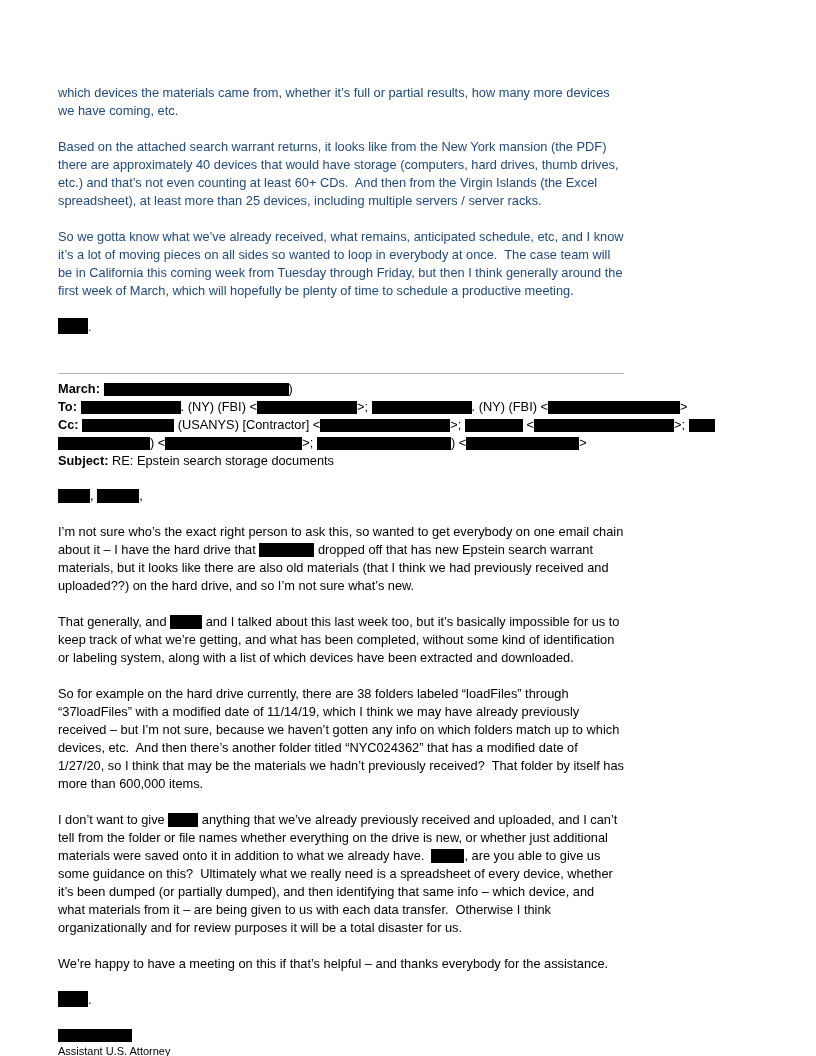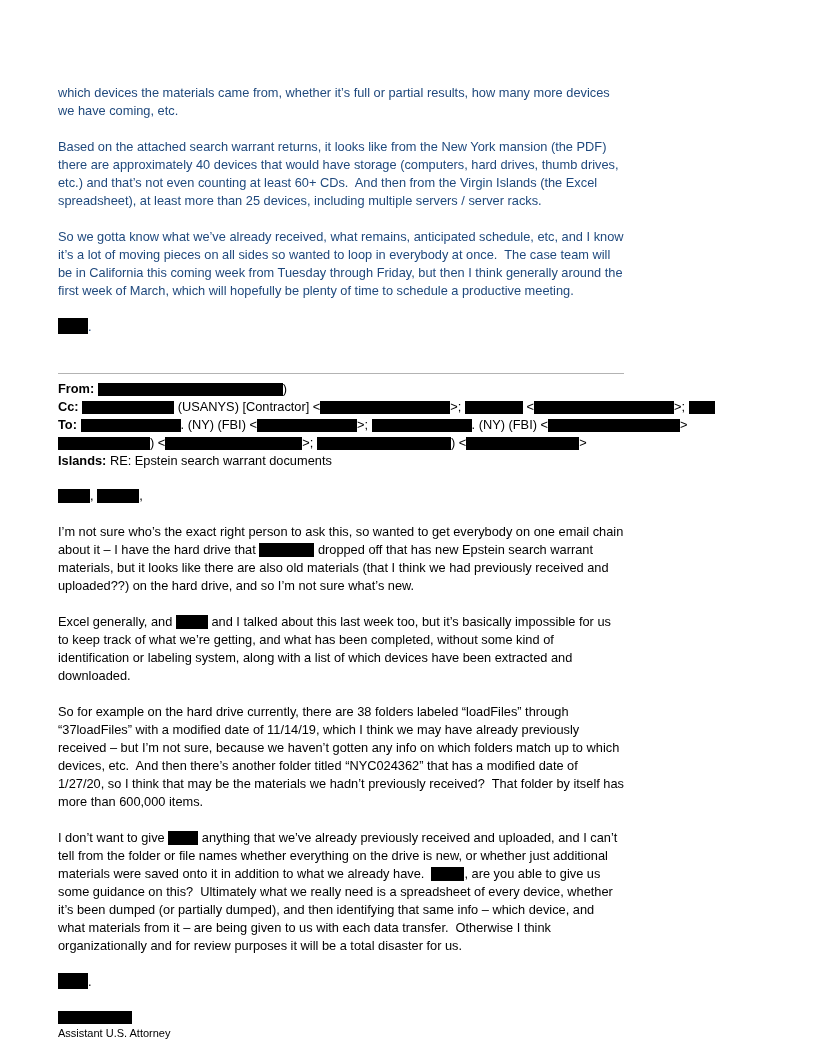--- a/index.html
+++ b/index.html
@@ -47,49 +47,50 @@
 <div class="page">
 
   <p class="para blue">which devices the materials came from, whether it’s full or partial results, how many more devices we have coming, etc.</p>
   <p class="para blue">Based on the attached search warrant returns, it looks like from the New York mansion (the PDF) there are approximately 40 devices that would have storage (computers, hard drives, thumb drives, etc.) and that’s not even counting at least 60+ CDs.&nbsp; And then from the Virgin Islands (the Excel spreadsheet), at least more than 25 devices, including multiple servers / server racks.</p>
   <p class="para blue">So we gotta know what we’ve already received, what remains, anticipated schedule, etc, and I know it’s a lot of moving pieces on all sides so wanted to loop in everybody at once.&nbsp; The case team will be in California this coming week from Tuesday through Friday, but then I think generally around the first week of March, which will hopefully be plenty of time to schedule a productive meeting.</p>
   <div class="line blue"><span class="redact sig" style="width:30px"></span><span>.</span></div>
 
   <div class="divider"></div>
 
   <div class="hline">
-    <span class="hlabel">From:</span>
+    <span class="hlabel">March:</span>
     <span class="redact hdr" style="width:185px"></span><span>)</span>
+  </div>
+  <div class="hline">
+    <span class="hlabel">To:</span>
+    <span class="redact hdr" style="width:100px"></span><span>. (NY) (FBI) &lt;</span><span class="redact hdr" style="width:100px"></span><span>&gt;; </span><span class="redact hdr" style="width:100px"></span><span>. (NY) (FBI) &lt;</span><span class="redact hdr" style="width:132px"></span><span>&gt;</span>
   </div>
   <div class="hline">
     <span class="hlabel">Cc:</span>
     <span class="redact hdr" style="width:92px"></span><span> (USANYS) [Contractor] &lt;</span><span class="redact hdr" style="width:130px"></span><span>&gt;; </span><span class="redact hdr" style="width:58px"></span><span> &lt;</span><span class="redact hdr" style="width:140px"></span><span>&gt;; </span><span class="redact hdr" style="width:26px"></span>
   </div>
   <div class="hline">
-    <span class="hlabel">To:</span>
-    <span class="redact hdr" style="width:100px"></span><span>. (NY) (FBI) &lt;</span><span class="redact hdr" style="width:100px"></span><span>&gt;; </span><span class="redact hdr" style="width:100px"></span><span>. (NY) (FBI) &lt;</span><span class="redact hdr" style="width:132px"></span><span>&gt;</span>
-  </div>
-  <div class="hline">
     <span class="redact hdr" style="width:92px"></span><span>) &lt;</span><span class="redact hdr" style="width:137px"></span><span>&gt;; </span><span class="redact hdr" style="width:134px"></span><span>) &lt;</span><span class="redact hdr" style="width:113px"></span><span>&gt;</span>
   </div>
   <div class="hline">
-    <span class="hlabel">Islands:</span>
-    <span>RE: Epstein search warrant documents</span>
+    <span class="hlabel">Subject:</span>
+    <span>RE: Epstein search storage documents</span>
   </div>
 
   <div class="greeting"><span class="redact" style="width:32px"></span><span>,</span> <span class="redact" style="width:42px"></span><span>,</span></div>
 
   <p class="para"><span>I’m not sure who’s the exact right person to ask this, so wanted to get everybody on one email chain about it – I have the hard drive that </span><span class="redact" style="width:55px"></span><span> dropped off that has new Epstein search warrant materials, but it looks like there are also old materials (that I think we had previously received and uploaded??) on the hard drive, and so I’m not sure what’s new.</span></p>
 
-  <p class="para"><span>Excel generally, and </span><span class="redact" style="width:32px"></span><span> and I talked about this last week too, but it’s basically impossible for us to keep track of what we’re getting, and what has been completed, without some kind of identification or labeling system, along with a list of which devices have been extracted and downloaded.</span></p>
+  <p class="para"><span>That generally, and </span><span class="redact" style="width:32px"></span><span> and I talked about this last week too, but it’s basically impossible for us to keep track of what we’re getting, and what has been completed, without some kind of identification or labeling system, along with a list of which devices have been extracted and downloaded.</span></p>
 
   <p class="para">So for example on the hard drive currently, there are 38 folders labeled “loadFiles” through “37loadFiles” with a modified date of 11/14/19, which I think we may have already previously received – but I’m not sure, because we haven’t gotten any info on which folders match up to which devices, etc.&nbsp; And then there’s another folder titled “NYC024362” that has a modified date of 1/27/20, so I think that may be the materials we hadn’t previously received?&nbsp; That folder by itself has more than 600,000 items.</p>
 
   <p class="para"><span>I don’t want to give </span><span class="redact" style="width:30px"></span><span> anything that we’ve already previously received and uploaded, and I can’t tell from the folder or file names whether everything on the drive is new, or whether just additional materials were saved onto it in addition to what we already have.&nbsp; </span><span class="redact" style="width:33px"></span><span>, are you able to give us some guidance on this?&nbsp; Ultimately what we really need is a spreadsheet of every device, whether it’s been dumped (or partially dumped), and then identifying that same info – which device, and what materials from it – are being given to us with each data transfer.&nbsp; Otherwise I think organizationally and for review purposes it will be a total disaster for us.</span></p>
 
+  <p class="para">We’re happy to have a meeting on this if that’s helpful – and thanks everybody for the assistance.</p>
 
   <div class="signoff"><span class="redact sig" style="width:30px"></span><span>.</span></div>
 
   <div class="sigblock">
     <span class="sigbar"></span>
     <div class="sigtitle">Assistant U.S. Attorney</div>
   </div>
 
 </div>
 

